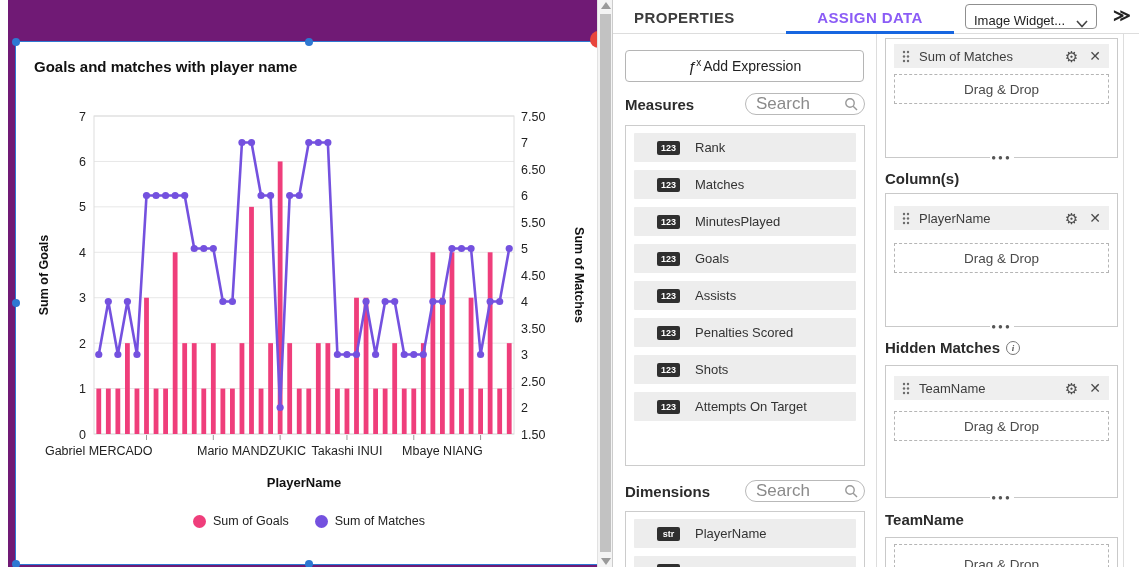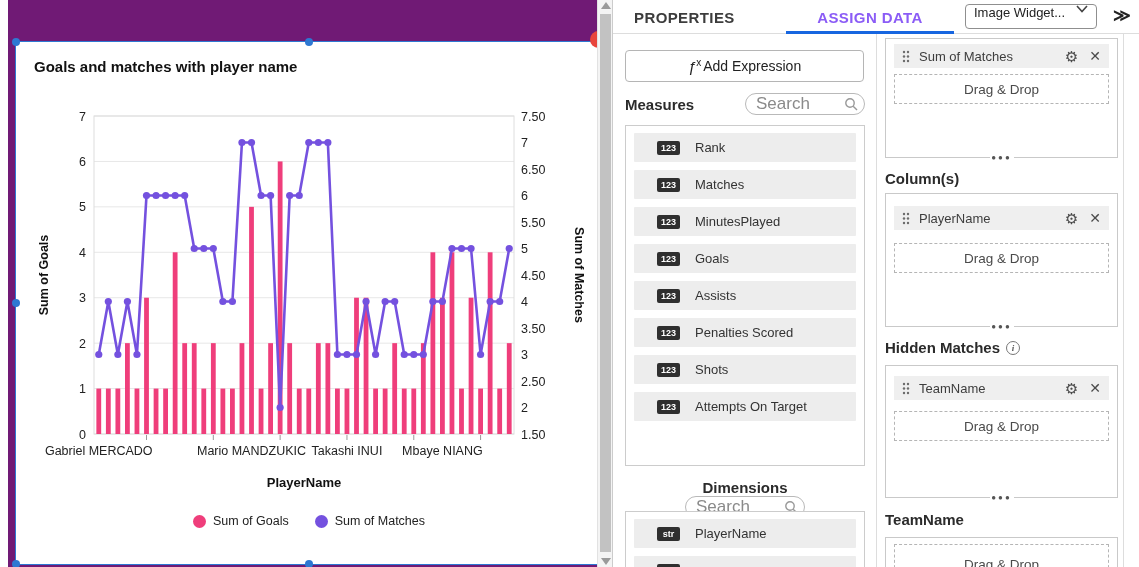--- a/index.html
+++ b/index.html
@@ -31,21 +31,21 @@
     background:#c2c2c2; }
   
   .panel { position:absolute; left:612px; top:0; width:527px; height:567px; background:#fff;
     border-left:1px solid #ccc; }
   .panel-header { position:absolute; left:0; top:0; width:527px; height:34px; border-bottom:1px solid #ddd; background:#fff; }
   .tab { position:absolute; top:9px; font-size:15px; font-weight:bold; letter-spacing:.4px; cursor:pointer; }
   .tab-props { left:21px; color:#3c3c3c; }
   .tab-assign { left:173px; width:168px; text-align:center; color:#8b5cf6; }
   .tab-underline { position:absolute; left:173px; top:31px; width:168px; height:3px; background:#1766E0; }
   .widget-dd { position:absolute; left:352px; top:4px; width:132px; height:25px;
-    border:1px solid #8f8f8f; border-radius:4px; display:flex; align-items:flex-start;
+    border:1px solid #8f8f8f; border-radius:4px; display:flex; align-items:flex-end;
     padding:0 8px; font-size:13px; color:#222; background:#fff; }
   .widget-dd .dd-label { flex:1; white-space:nowrap; overflow:hidden; }
   .collapse { position:absolute; left:500px; top:5px; font-size:17px; font-weight:bold; color:#222; }
   .divider { position:absolute; left:263px; top:34px; width:1px; height:533px; background:#ddd; }
   .gutter-line { position:absolute; left:510px; top:34px; width:1px; height:533px; background:#ddd; }
   
   .add-expr { position:absolute; left:12px; top:50px; width:239px; height:32px;
     border:1px solid #b5b5b5; border-radius:4px; background:#fff; display:flex;
     align-items:center; justify-content:center; gap:2px; font-size:14px; color:#222; cursor:pointer; }
   .fx i { font-style:italic; font-size:15px; } .fx sup { font-size:10px; }
@@ -310,21 +310,21 @@
     <div class="field-item">
       <span class="badge">123</span>
       <span class="field-label">Shots</span>
     </div>
     <div class="field-item">
       <span class="badge">123</span>
       <span class="field-label">Attempts On Target</span>
     </div>
   </div>
 
-  <div class="sec-row" style="top:479px;flex-direction:column;">
+  <div class="sec-row" style="top:479px;">
     <span class="sec-label">Dimensions</span>
     <span class="search-box">
       <input type="text" placeholder="Search" style="">
       <svg width="14" height="14" viewBox="0 0 14 14">
         <circle cx="6" cy="6" r="4.2" fill="none" stroke="#999" stroke-width="1.4"></circle>
         <line x1="9.2" y1="9.2" x2="13" y2="13" stroke="#999" stroke-width="1.4"></line>
       </svg>
     </span>
   </div>
 

